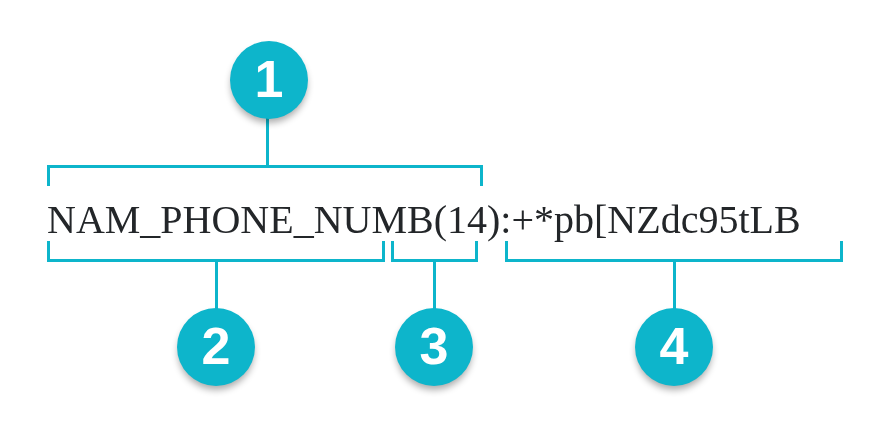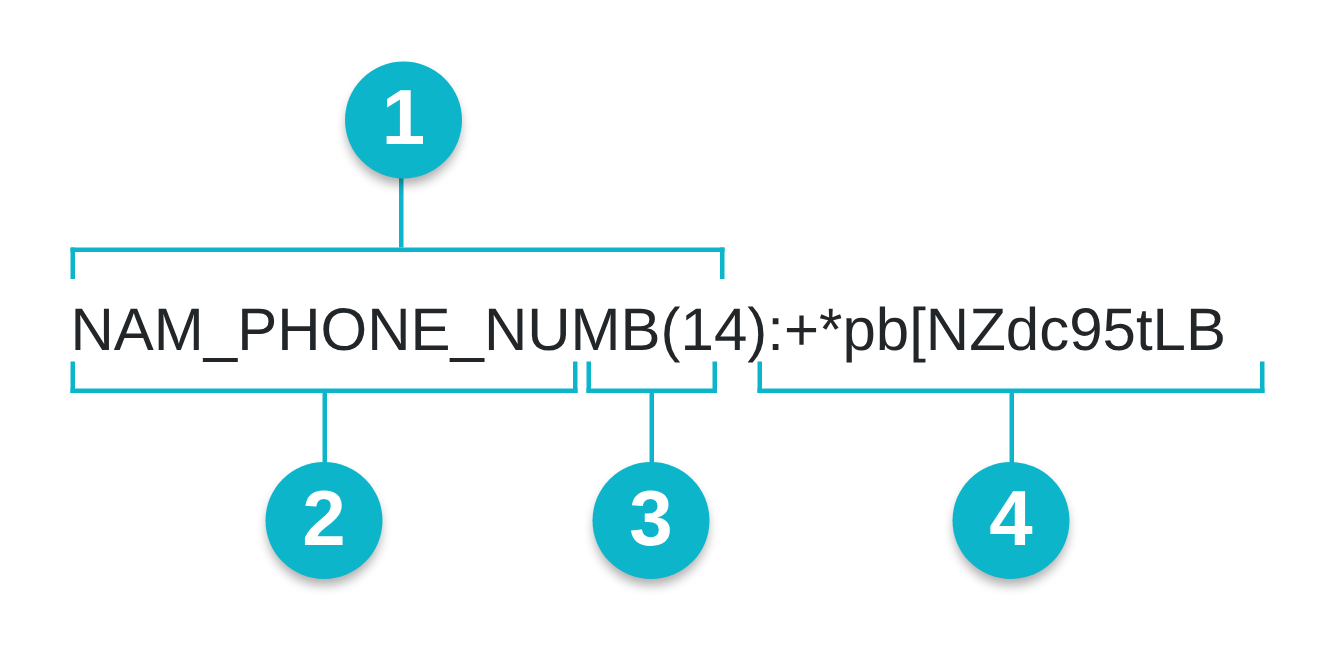--- a/index.html
+++ b/index.html
@@ -17,21 +17,21 @@
   }
   .stage{
     position:relative;
     width:890px;height:430px;
     background:var(--bg);
   }
   
   .code-line{
     position:absolute;
     left:47px;top:200px;
-    font-family:Liberation Sans, sans-serif;
+    font-family:Liberation Serif, serif;
     font-size:40px;line-height:40px;
     color:var(--code-text);
     white-space:pre;
     letter-spacing:0;
   }
   
   .bracket{position:absolute;height:21px;}
   .bracket.top{
     border-top:3px solid var(--accent);
     border-left:3px solid var(--accent);

